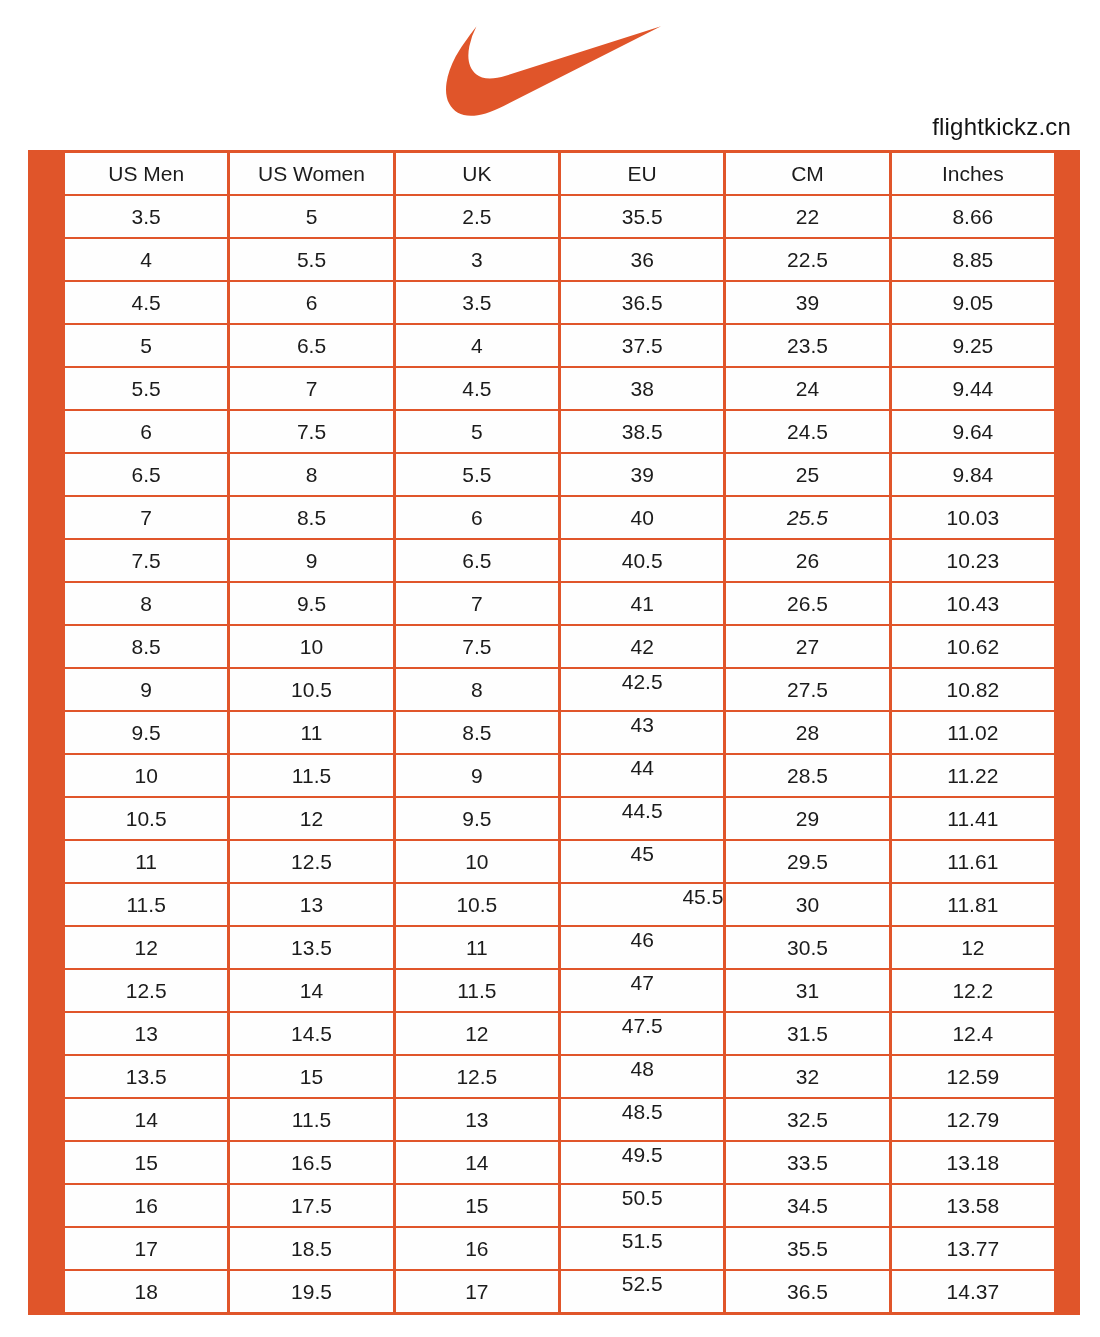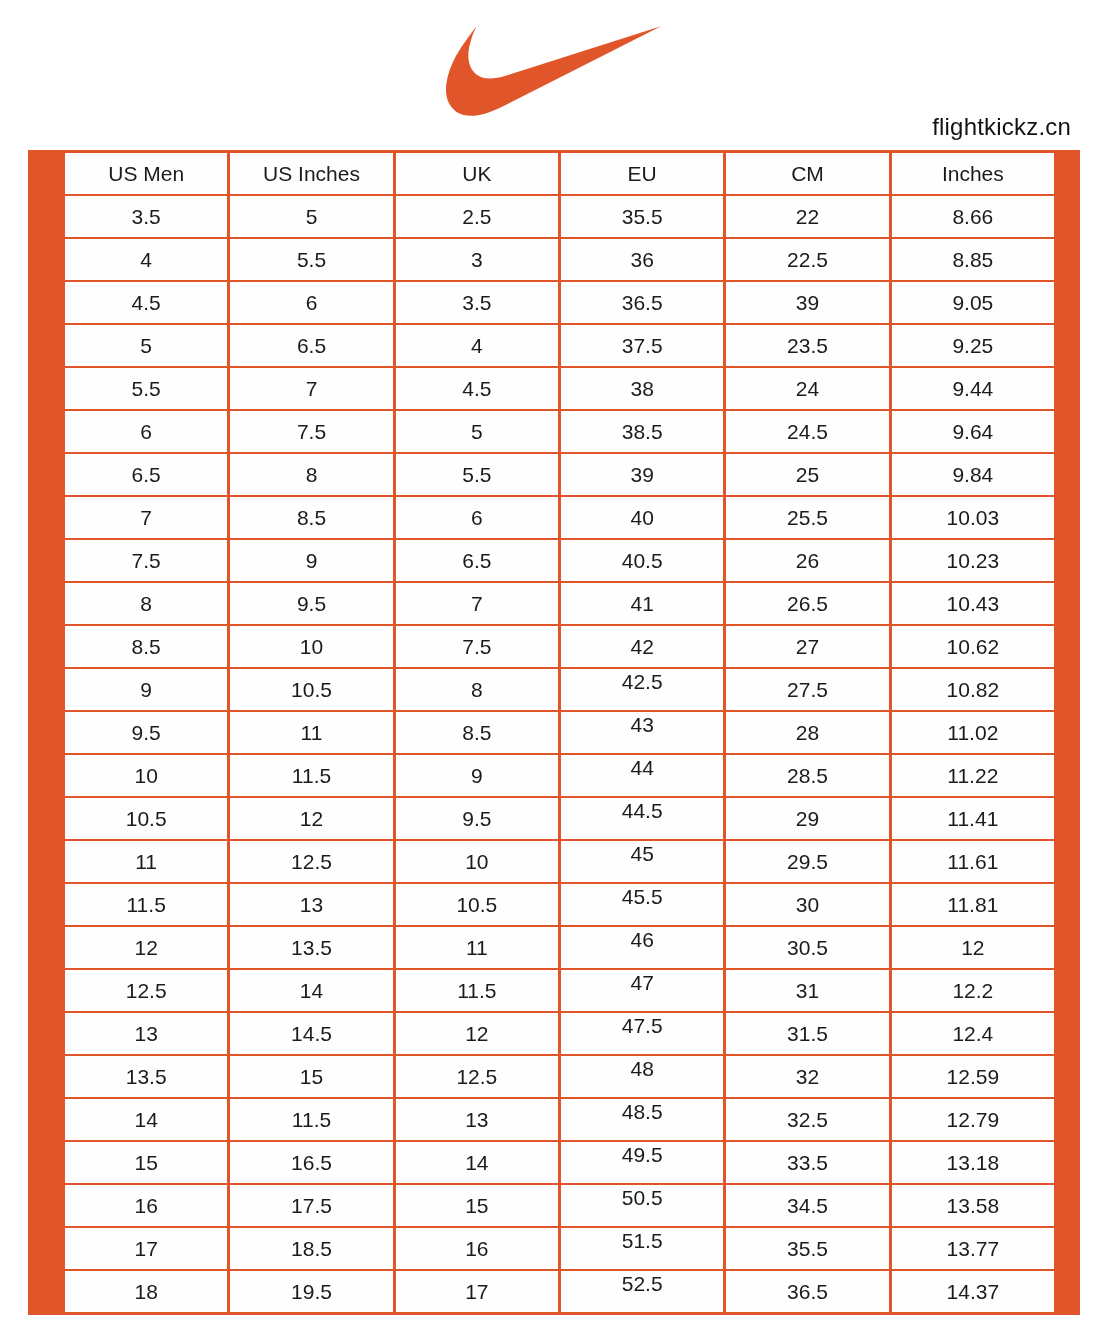--- a/index.html
+++ b/index.html
@@ -73,21 +73,21 @@
   </div>
 
   <div class="watermark">flightkickz.cn</div>
 
   <div class="table-wrap">
     <div class="accent-bar left" style="background: rgb(224, 85, 42);"></div>
     <table class="size-table" style="border: 3px solid rgb(224, 85, 42);">
       <thead>
         <tr>
             <th style="border-color: rgb(224, 85, 42);"><span>US Men</span></th>
-            <th style="border-color: rgb(224, 85, 42);"><span>US Inches</span></th>
+            <th style="border-color: rgb(224, 85, 42);"><span>US Women</span></th>
             <th style="border-color: rgb(224, 85, 42);"><span>UK</span></th>
             <th style="border-color: rgb(224, 85, 42);"><span>EU</span></th>
             <th style="border-color: rgb(224, 85, 42);"><span>CM</span></th>
             <th style="border-color: rgb(224, 85, 42);"><span>Inches</span></th>
           </tr>
       </thead>
       <tbody>
           <tr>
             <td style="border-color: rgb(224, 85, 42);"><span>3.5</span></td>
             <td style="border-color: rgb(224, 85, 42);"><span>5</span></td>
@@ -142,21 +142,21 @@
             <td style="border-color: rgb(224, 85, 42);"><span>5.5</span></td>
             <td style="border-color: rgb(224, 85, 42);"><span>39</span></td>
             <td style="border-color: rgb(224, 85, 42);"><span>25</span></td>
             <td style="border-color: rgb(224, 85, 42);"><span>9.84</span></td>
           </tr>
           <tr>
             <td style="border-color: rgb(224, 85, 42);"><span>7</span></td>
             <td style="border-color: rgb(224, 85, 42);"><span>8.5</span></td>
             <td style="border-color: rgb(224, 85, 42);"><span>6</span></td>
             <td style="border-color: rgb(224, 85, 42);"><span>40</span></td>
-            <td style="border-color: rgb(224, 85, 42);"><span>25.5</span></td>
+            <td style="border-color: rgb(224, 85, 42); font-style: italic;"><span>25.5</span></td>
             <td style="border-color: rgb(224, 85, 42);"><span>10.03</span></td>
           </tr>
           <tr>
             <td style="border-color: rgb(224, 85, 42);"><span>7.5</span></td>
             <td style="border-color: rgb(224, 85, 42);"><span>9</span></td>
             <td style="border-color: rgb(224, 85, 42);"><span>6.5</span></td>
             <td style="border-color: rgb(224, 85, 42);"><span>40.5</span></td>
             <td style="border-color: rgb(224, 85, 42);"><span>26</span></td>
             <td style="border-color: rgb(224, 85, 42);"><span>10.23</span></td>
           </tr>
@@ -213,21 +213,21 @@
             <td style="border-color: rgb(224, 85, 42);"><span>12.5</span></td>
             <td style="border-color: rgb(224, 85, 42);"><span>10</span></td>
             <td style="border-color: rgb(224, 85, 42);"><span class="raised">45</span></td>
             <td style="border-color: rgb(224, 85, 42);"><span>29.5</span></td>
             <td style="border-color: rgb(224, 85, 42);"><span>11.61</span></td>
           </tr>
           <tr>
             <td style="border-color: rgb(224, 85, 42);"><span>11.5</span></td>
             <td style="border-color: rgb(224, 85, 42);"><span>13</span></td>
             <td style="border-color: rgb(224, 85, 42);"><span>10.5</span></td>
-            <td style="border-color: rgb(224, 85, 42);"><span class="raised">45.5</span></td>
+            <td style="border-color: rgb(224, 85, 42); text-align: right;"><span class="raised">45.5</span></td>
             <td style="border-color: rgb(224, 85, 42);"><span>30</span></td>
             <td style="border-color: rgb(224, 85, 42);"><span>11.81</span></td>
           </tr>
           <tr>
             <td style="border-color: rgb(224, 85, 42);"><span>12</span></td>
             <td style="border-color: rgb(224, 85, 42);"><span>13.5</span></td>
             <td style="border-color: rgb(224, 85, 42);"><span>11</span></td>
             <td style="border-color: rgb(224, 85, 42);"><span class="raised">46</span></td>
             <td style="border-color: rgb(224, 85, 42);"><span>30.5</span></td>
             <td style="border-color: rgb(224, 85, 42);"><span>12</span></td>

